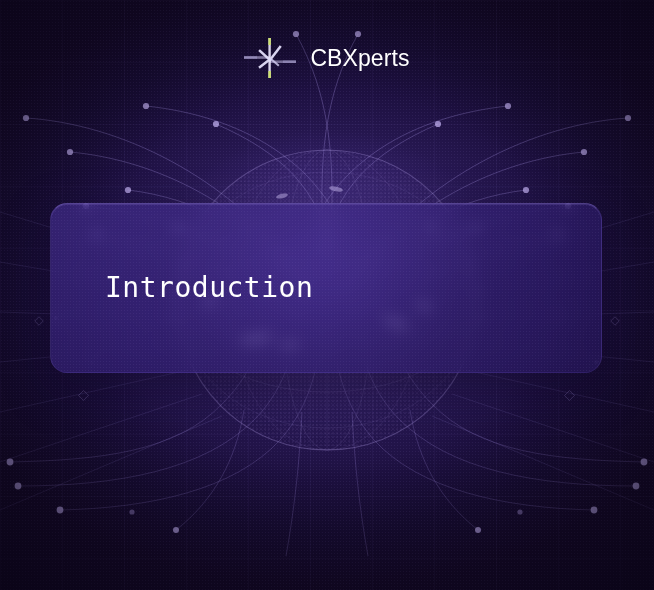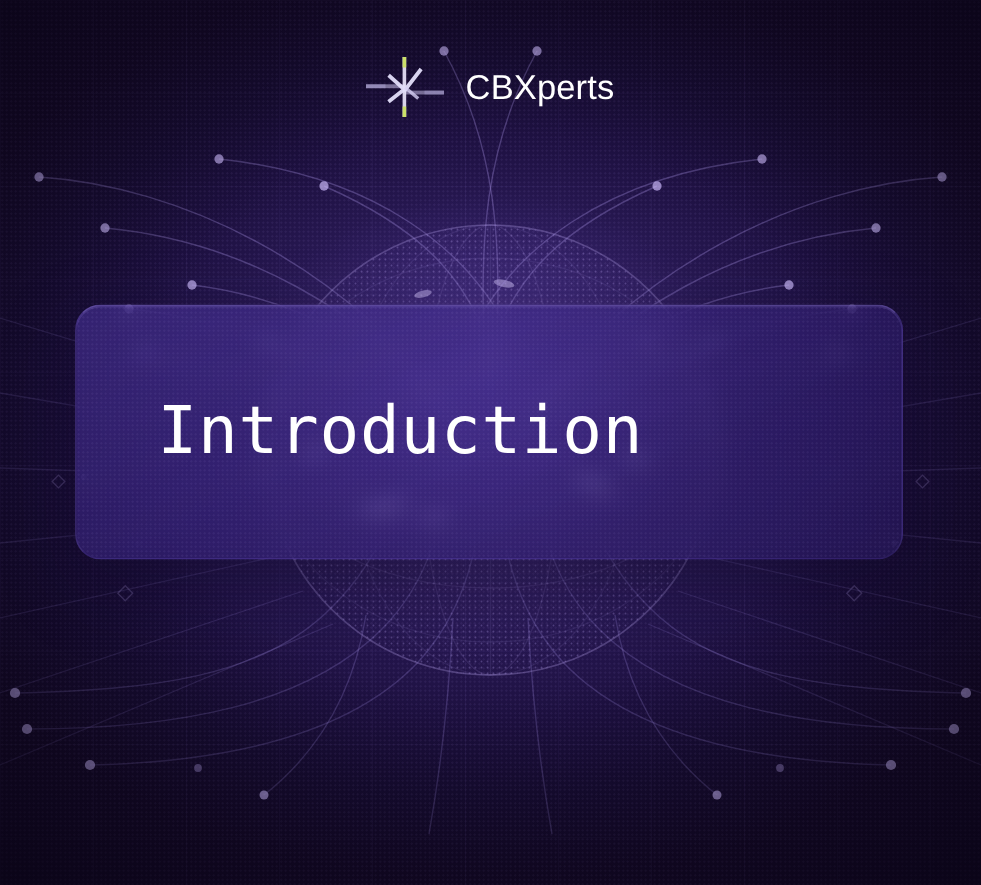--- a/index.html
+++ b/index.html
@@ -125,21 +125,21 @@
   }
 
   .title-block {
     position:relative;
     z-index:2;
     padding-left:54px;
     padding-right:20px;
   }
   .title-line {
     font-family:"DejaVu Sans Mono", monospace;
-    font-size:44px;
+    font-size:28px;
     line-height:1.33;
     font-weight:400;
     letter-spacing:0.5px;
     white-space:nowrap;
   }
   .title-line-1 { color:#ffffff; }
   .title-line-2 { color:#cbe069; }
 </style>
 </head>
 <body>

